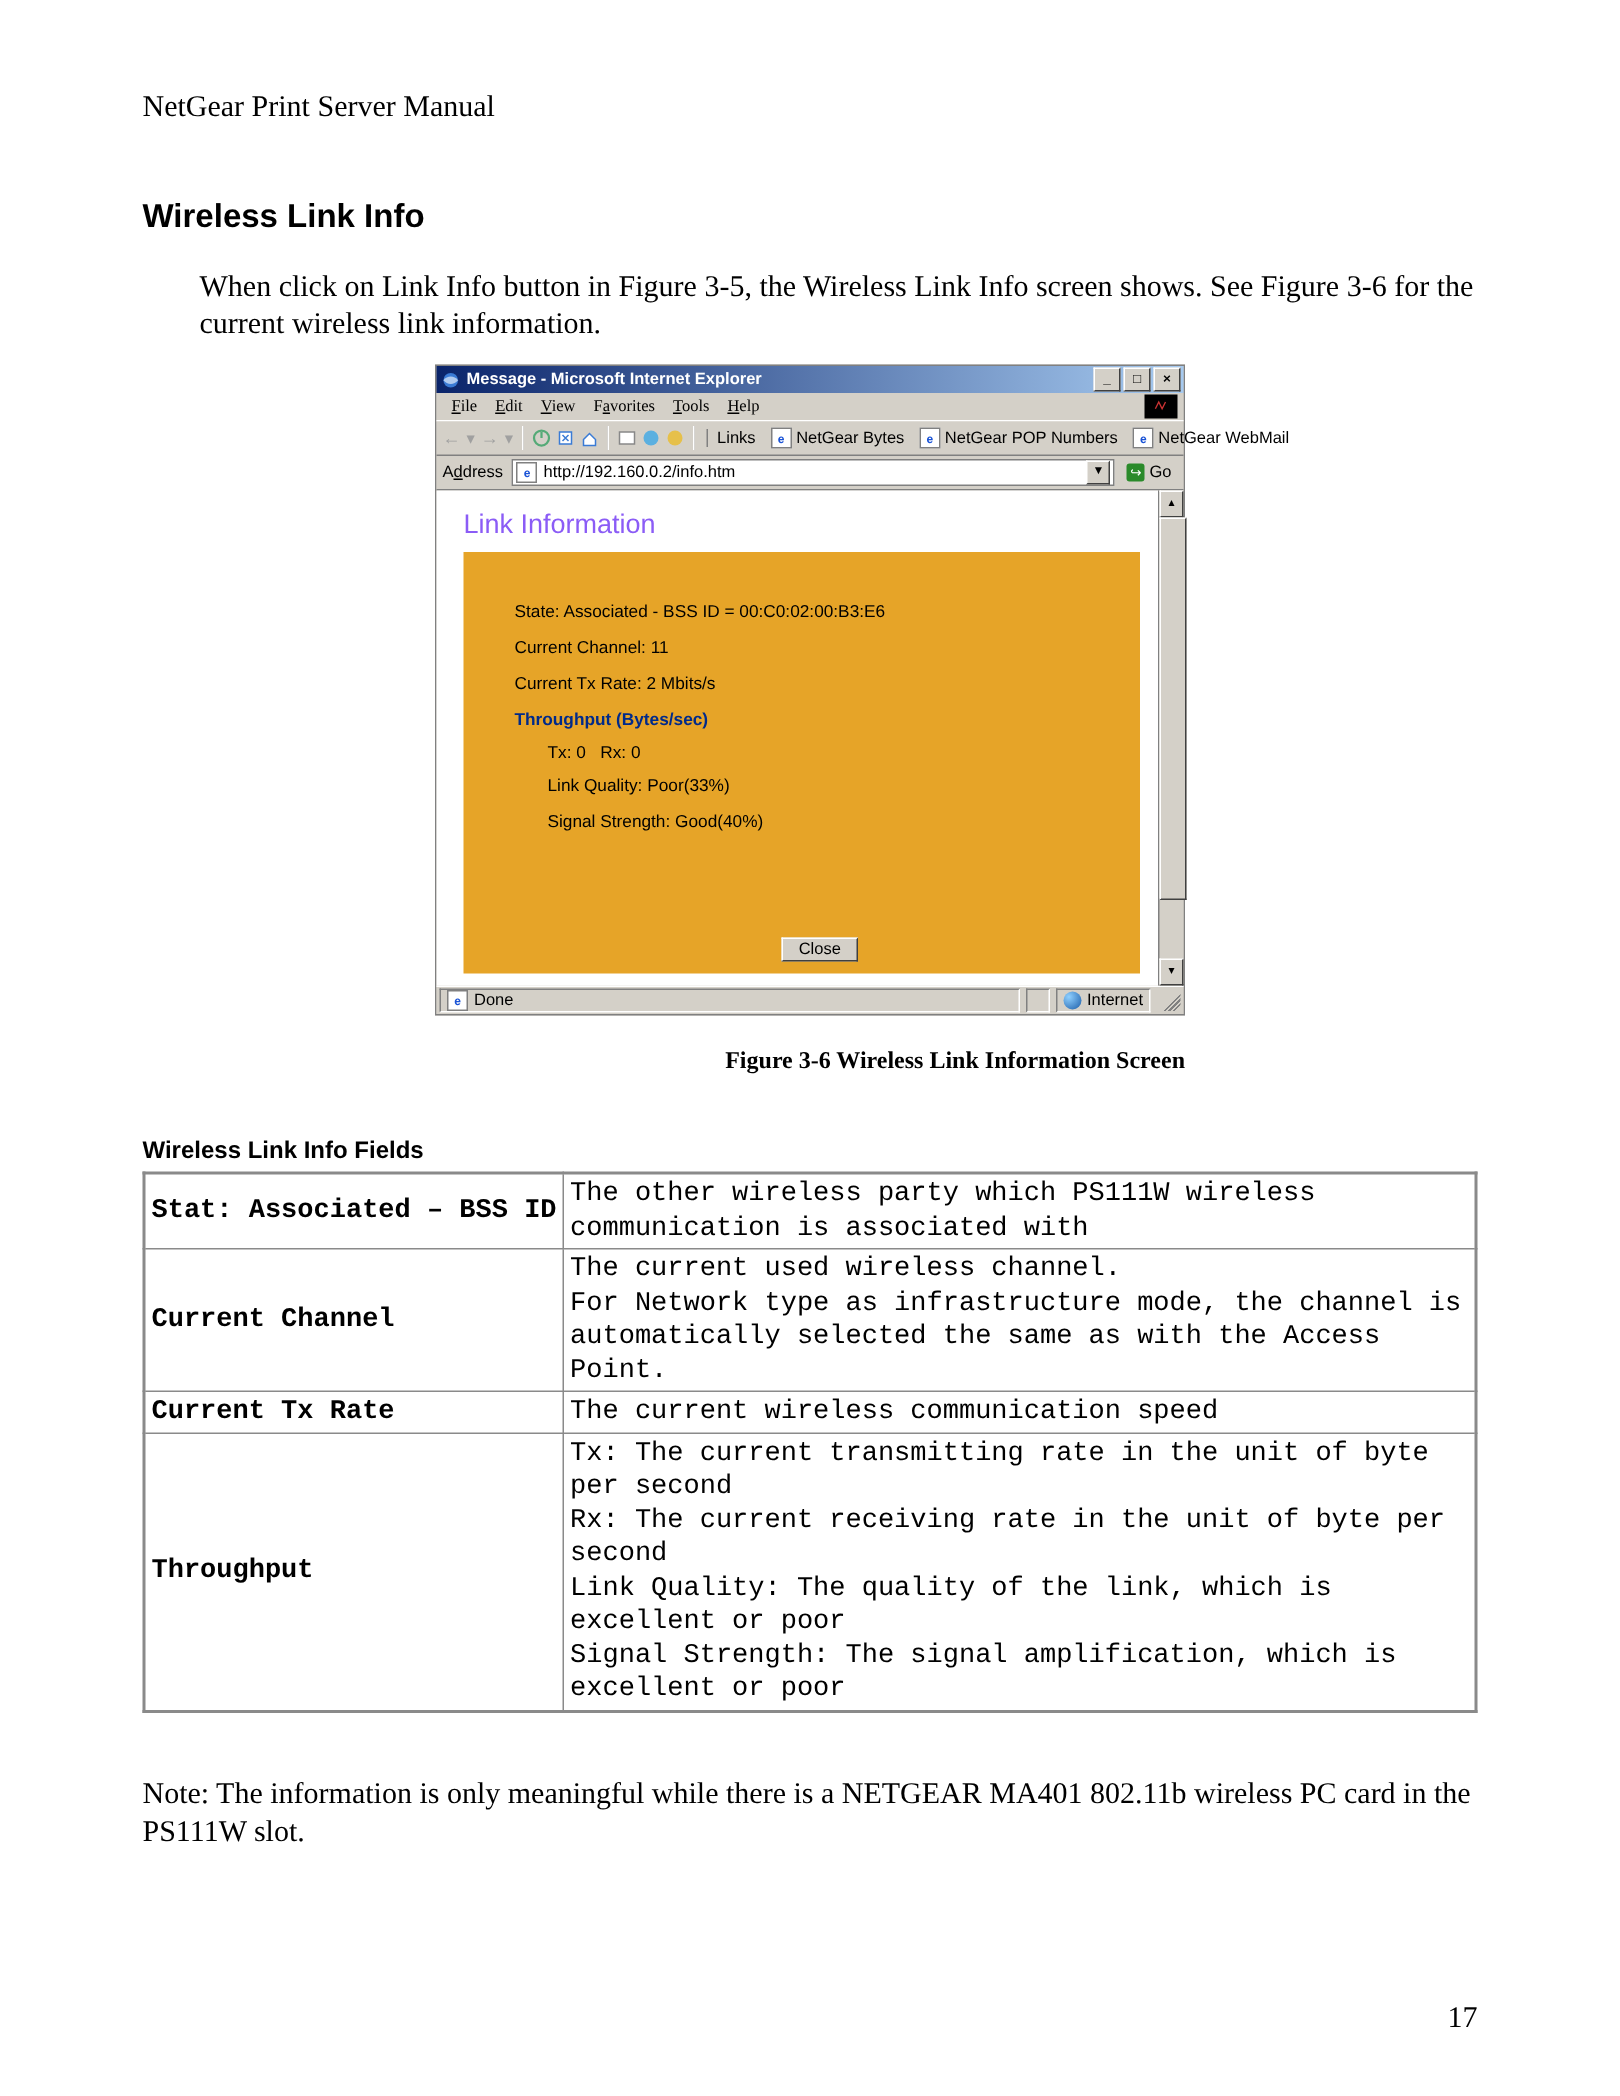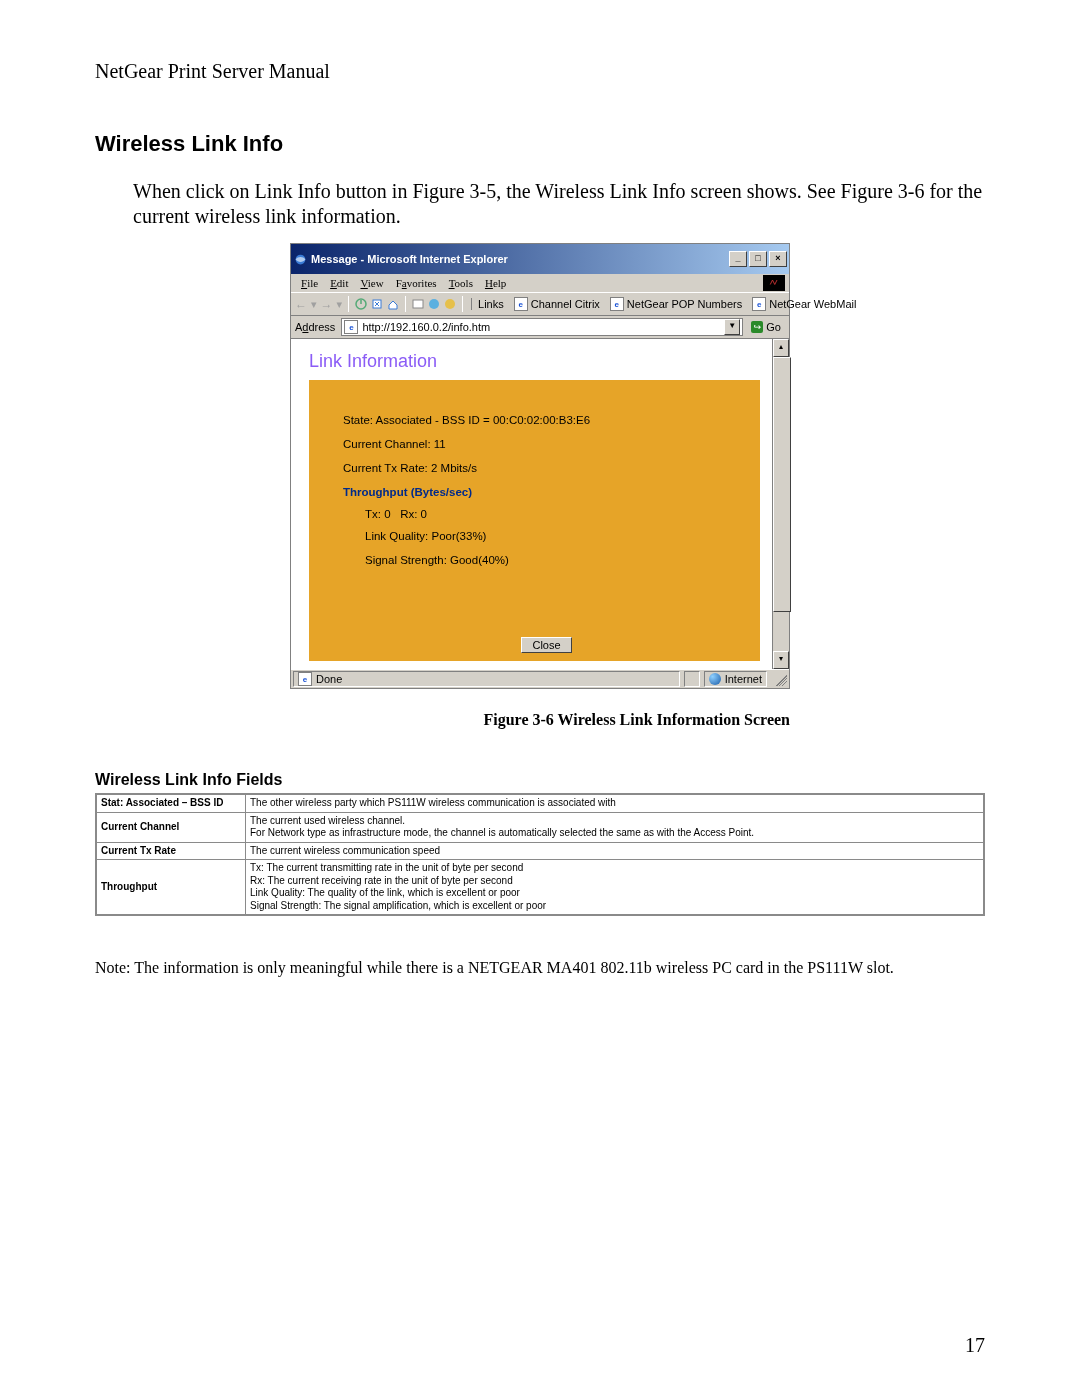--- a/index.html
+++ b/index.html
@@ -43,21 +43,21 @@
     color: #000;
   }
   .ie-window {
     border: 1px solid #808080;
     background: #d4d0c8;
   }
   
   .titlebar {
     display: flex;
     align-items: center;
-    height: 30px;
+    height: 18px;
     padding: 0 2px;
     background: linear-gradient(to right, #0a246a, #a6caf0);
     color: #fff;
     font-size: 11px;
     font-weight: bold;
   }
   .titlebar .ie-icon {
     width: 14px; height: 14px;
     margin-right: 4px;
     display: inline-flex; align-items: center; justify-content: center;
@@ -290,40 +290,40 @@
   .fields-heading{
     font-family: Arial, Helvetica, sans-serif;
     font-weight:bold;
     font-size:16px;
     margin-top:42px;
     margin-bottom:4px;
   }
   table.fields{
     border-collapse:collapse;
     width:100%;
-    font-family: Liberation Sans, sans-serif;
-    font-size:10px;
+    font-family: Liberation Mono, monospace;
+    font-size:18px;
   }
   table.fields td{
     border:1px solid #8a8a8a;
     padding:2px 4px;
     vertical-align:middle;
     line-height:1.25;
   }
   table.fields{
     border:2px solid #8a8a8a;
   }
   table.fields td.label{
     font-weight:bold;
     white-space:nowrap;
     width:140px;
   }
   .note-para{
     font-family:"Times New Roman",serif;
-    font-size:16px;
+    font-size:20px;
     margin-top:42px;
     line-height:1.25;
   }
   .page-number{
     position:absolute;
     right:95px;
     bottom:40px;
     font-size:20px;
   }
 </style>
@@ -407,21 +407,21 @@
           </span>
         <span class="tb-btn">
             <svg width="12" height="12">
               <circle cx="6" cy="6" r="5" fill="#e6c04a"></circle>
             </svg>
           </span>
         <span class="sep"></span>
         <span class="links-label">Links</span>
         <span class="fav-link">
             <span class="page-ico">e</span>
-            <span>Channel Citrix</span>
+            <span>NetGear Bytes</span>
           </span>
         <span class="fav-link">
             <span class="page-ico">e</span>
             <span>NetGear POP Numbers</span>
           </span>
         <span class="fav-link">
             <span class="page-ico">e</span>
             <span>NetGear WebMail</span>
           </span>
       </div>

